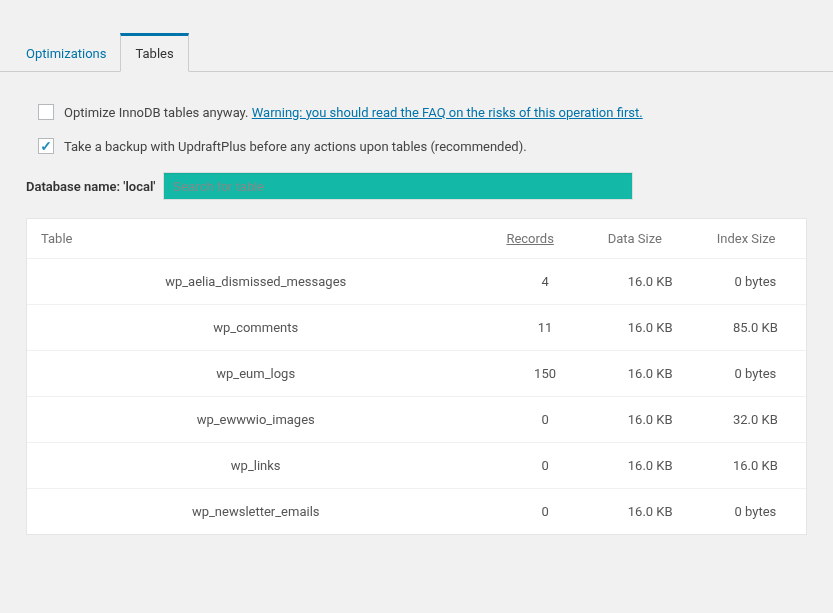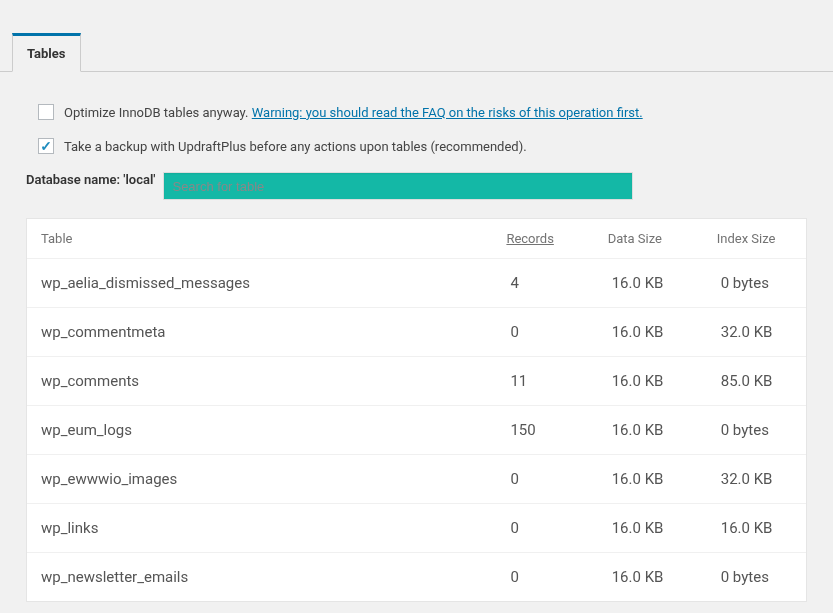--- a/index.html
+++ b/index.html
@@ -24,21 +24,21 @@
   color: #0073aa;
   cursor: pointer;
 }
 .tab.active {
   background: #f1f1f1;
   border: 1px solid #ccc;
   border-bottom: 1px solid #f1f1f1;
   border-top: 3px solid #0073aa;
   margin-bottom: -1px;
   color: #333;
-  font-weight: 700;
+  font-weight: 400;
 }
 .content {
   background: #f1f1f1;
   padding: 32px 26px 0 26px;
 }
 .option-row {
   display: flex;
   align-items: center;
   margin-bottom: 18px;
   padding-left: 12px;
@@ -63,21 +63,21 @@
   line-height: 1;
 }
 .option-text { color: #444; }
 .warning-link {
   color: #0073aa;
   text-decoration: underline;
   cursor: pointer;
 }
 .search-row {
   display: flex;
-  align-items: flex-start;
+  align-items: center;
   margin-top: 8px;
   margin-bottom: 18px;
 }
 .db-label {
   font-weight: 600;
   color: #333;
   margin-right: 8px;
 }
 .db-name { font-weight: 600; }
 .search-input {
@@ -96,35 +96,37 @@
 th {
   text-align: left;
   padding: 12px 12px;
   font-weight: 400;
   color: #737373;
   font-size: 13px;
   cursor: pointer;
 }
 th:first-child { padding-left: 14px; }
 td {
-  padding: 15px 16px;
+  padding: 15px 24px;
   border-top: 1px solid #f0f0f0;
   color: #555;
-  font-size: 15px;
+  font-size: 13px;
+  text-align: center;
 }
 td:first-child { padding-left: 14px; }
 .col-table { width: 60%; }
 .col-rec { width: 13%; text-decoration: underline; }
 .col-data { width: 14%; }
 .col-idx { width: 13%; }
 </style>
 </head>
 <body>
 
 <div class="tabs">
+  <div class="tab">Optimizations</div>
   <div class="tab active">Tables</div>
 </div>
 
 <div class="content">
 
   <div class="option-row">
     <span class="checkbox"></span>
     <span class="option-text">
       <span>Optimize InnoDB tables anyway.</span>
       <a class="warning-link">Warning: you should read the FAQ on the risks of this operation first.</a>
@@ -155,26 +157,20 @@
         </tr>
       </thead>
       <tbody id="table-body">
           <tr>
             <td>wp_aelia_dismissed_messages</td>
             <td>4</td>
             <td>16.0 KB</td>
             <td>0 bytes</td>
           </tr>
           <tr>
-            <td>wp_commentmeta</td>
-            <td>0</td>
-            <td>16.0 KB</td>
-            <td>32.0 KB</td>
-          </tr>
-          <tr>
             <td>wp_comments</td>
             <td>11</td>
             <td>16.0 KB</td>
             <td>85.0 KB</td>
           </tr>
           <tr>
             <td>wp_eum_logs</td>
             <td>150</td>
             <td>16.0 KB</td>
             <td>0 bytes</td>

